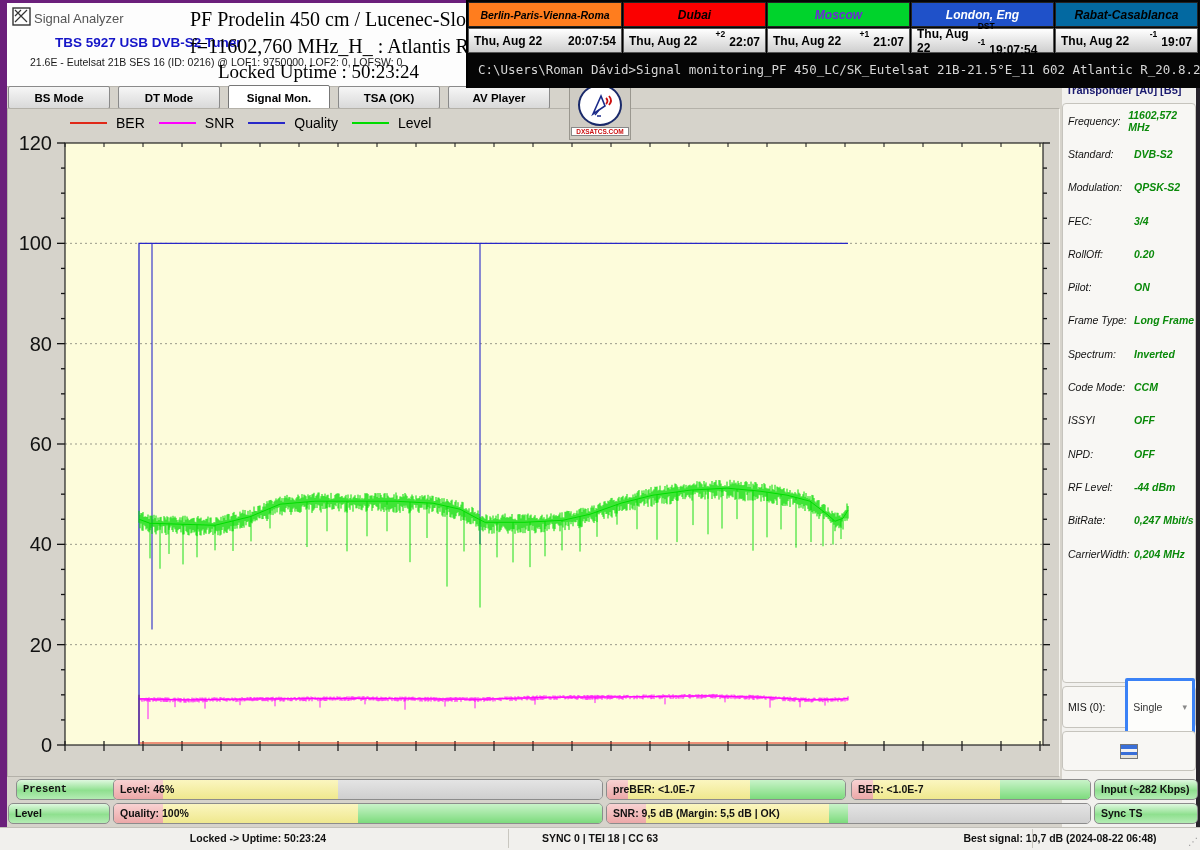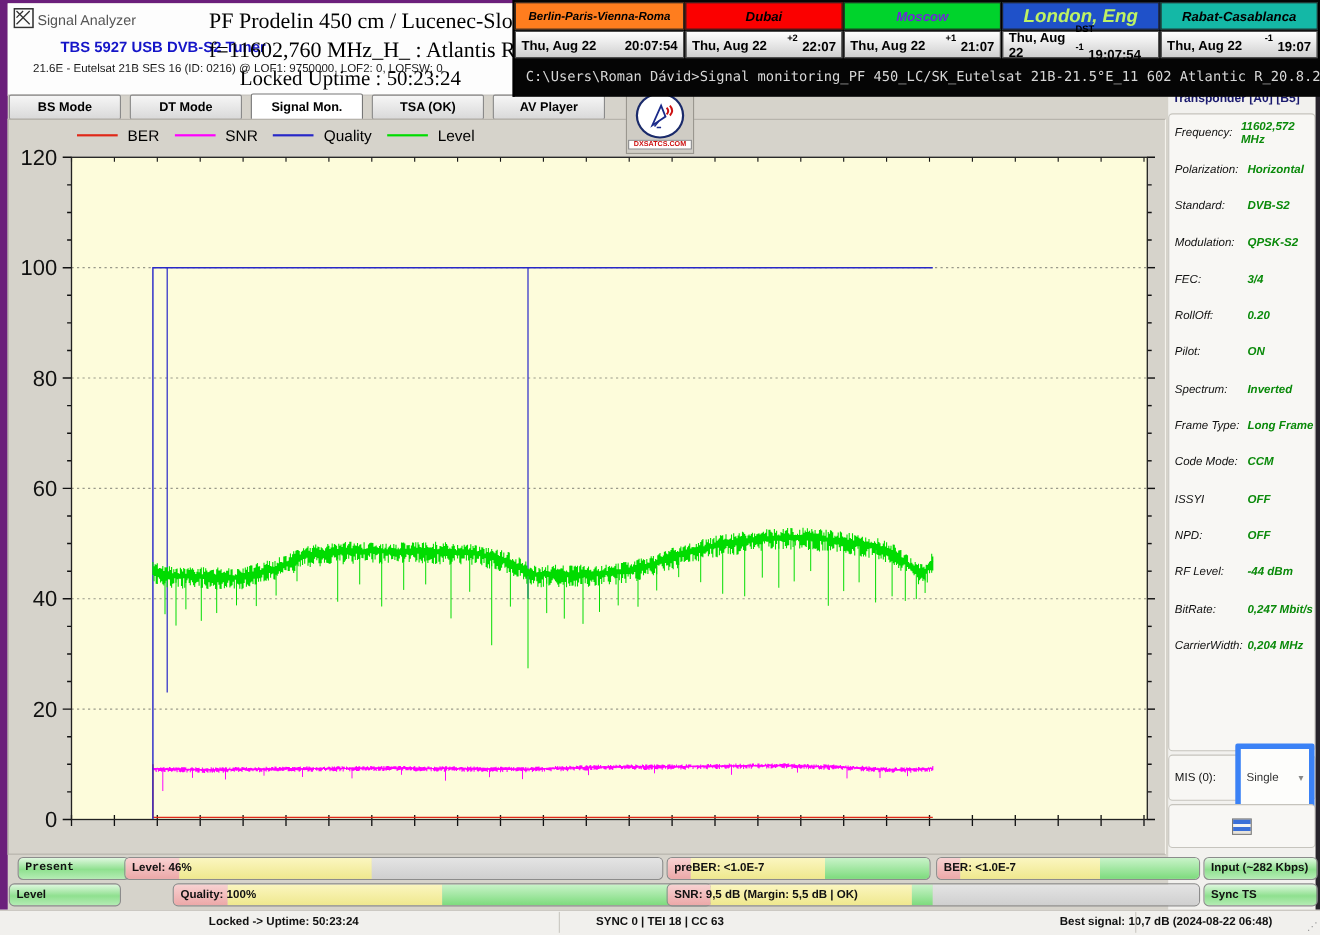--- a/index.html
+++ b/index.html
@@ -60,21 +60,21 @@
   
   #right-panel{left:1062px;top:88px;width:134px;height:762px;background:#f2f1ee;}
   #rp-title{left:1066px;top:84px;font-size:11px;font-weight:bold;color:#1a1a6e;z-index:5;}
   #rp-box{left:1062px;top:103px;width:132px;height:578px;background:#f8f7f4;
           border:1px solid #c6c4bd;border-radius:4px;font-style:italic;}
   .rp-row{height:33.3px;display:flex;align-items:center;}
   .rp-label{font-size:10.5px;color:#111;width:66px;padding-left:5px;}
   .rp-value{font-size:10.5px;font-weight:bold;color:#0a8a0a;}
   #rp-mis{left:1062px;top:686px;width:132px;height:40px;background:#f8f7f4;
           border:1px solid #c6c4bd;border-radius:4px;display:flex;align-items:center;}
-  #mis-select{width:62px;height:21px;font-size:10.5px;border:5px solid #3b82f6;background:#fdfdfb;
+  #mis-select{width:62px;height:21px;font-size:10.5px;border:3px solid #3b82f6;background:#fdfdfb;
           color:#333;display:flex;align-items:center;justify-content:space-between;padding:16px 5px;border-radius:2px;}
   #rp-btn-box{left:1062px;top:731px;width:132px;height:38px;background:#f8f7f4;
           border:1px solid #c6c4bd;border-radius:4px;display:flex;align-items:center;justify-content:center;}
   #stripe-icon{width:16px;height:13px;border:1px solid #777;background:
       linear-gradient(#3a6fd8 0 30%,#f3f3f3 30% 55%,#3a6fd8 55% 78%,#e8e4da 78% 100%);}
 
   
   .ind{height:19px;border-radius:5px;border:1px solid #8c8c8c;overflow:hidden;position:absolute;
        font-size:10.5px;font-weight:bold;color:#111;}
   .ind .lbl{position:absolute;left:6px;top:3px;white-space:nowrap;z-index:3;}
@@ -349,75 +349,71 @@
         </div>
       </div>
       <div class="clock-col" style="width: 143px;">
         <div class="clock-head" style="background: rgb(0, 211, 44); color: #6d28d9; font-size: 12px;">Moscow</div>
         <div class="clock-time">
           <span>Thu, Aug 22</span>
           <span><span class="tz-off">+1</span><span>21:07</span></span>
         </div>
       </div>
       <div class="clock-col" style="width: 143px;">
-        <div class="clock-head" style="background: rgb(31, 81, 201); color: #bef264; font-size: 17px;">London, Eng</div>
+        <div class="clock-head" style="background: rgb(31, 81, 201); color: #ffffff; font-size: 12px;">London, Eng</div>
         <div class="clock-time">
           <span>Thu, Aug 22</span>
           <span><span class="tz-off">DST -1</span><span>19:07:54</span></span>
         </div>
       </div>
       <div class="clock-col" style="width: 143px;">
-        <div class="clock-head" style="background: #14b8a6; color: rgb(0, 0, 0); font-size: 12px;">Rabat-Casablanca</div>
+        <div class="clock-head" style="background: #0369a1; color: rgb(0, 0, 0); font-size: 12px;">Rabat-Casablanca</div>
         <div class="clock-time">
           <span>Thu, Aug 22</span>
           <span><span class="tz-off">-1</span><span>19:07</span></span>
         </div>
       </div>
     </div>
   <div id="console-line">C:\Users\Roman Dávid&gt;Signal monitoring_PF 450_LC/SK_Eutelsat 21B-21.5°E_11 602 Atlantic R_20.8.24+</div>
 </div>
 
 <div class="abs" id="right-panel"></div>
 <div class="abs" id="rp-title">Transponder [A0] [B5]</div>
 <div class="abs" id="rp-box">
     <div class="rp-row">
       <span class="rp-label">Frequency:</span>
       <span class="rp-value">11602,572 MHz</span>
     </div>
     <div class="rp-row">
-      <span class="rp-label">Polarization:</span>
-      <span class="rp-value">Horizontal</span>
-    </div>
-    <div class="rp-row">
       <span class="rp-label">Standard:</span>
       <span class="rp-value">DVB-S2</span>
     </div>
     <div class="rp-row">
       <span class="rp-label">Modulation:</span>
       <span class="rp-value">QPSK-S2</span>
     </div>
     <div class="rp-row">
       <span class="rp-label">FEC:</span>
       <span class="rp-value">3/4</span>
     </div>
     <div class="rp-row">
       <span class="rp-label">RollOff:</span>
       <span class="rp-value">0.20</span>
     </div>
     <div class="rp-row">
       <span class="rp-label">Pilot:</span>
       <span class="rp-value">ON</span>
     </div>
     <div class="rp-row">
+      <span class="rp-label">Frame Type:</span>
+      <span class="rp-value">Long Frame</span>
+    </div>
+    <div class="rp-row">
       <span class="rp-label">Spectrum:</span>
       <span class="rp-value">Inverted</span>
-    </div>
-    <div class="rp-row">
-      <span class="rp-label">Frame Type:</span>
-      <span class="rp-value">Long Frame</span>
     </div>
     <div class="rp-row">
       <span class="rp-label">Code Mode:</span>
       <span class="rp-value">CCM</span>
     </div>
     <div class="rp-row">
       <span class="rp-label">ISSYI</span>
       <span class="rp-value">OFF</span>
     </div>
     <div class="rp-row">
@@ -476,21 +472,21 @@
         <div class="seg-green" style="width: 38%;"></div>
       </div>
       <span class="lbl">BER: &lt;1.0E-7</span>
     </div>
     <div class="ind pill" style="left: 1094px; top: 779px; width: 102px;">
       <span class="lbl">Input (~282 Kbps)</span>
     </div>
     <div class="ind pill" style="left: 8px; top: 803px; width: 100px;">
       <span class="lbl">Level</span>
     </div>
-    <div class="ind meter" style="left: 113px; top: 803px; width: 488px; margin-left: 44px;">
+    <div class="ind meter" style="left: 113px; top: 803px; width: 488px;">
       <div class="segs">
         <div class="seg-pink" style="width: 10%;"></div>
         <div class="seg-yellow" style="width: 40%;"></div>
         <div class="seg-green" style="width: 50%;"></div>
       </div>
       <span class="lbl">Quality: 100%</span>
     </div>
     <div class="ind meter" style="left: 606px; top: 803px; width: 483px;">
       <div class="segs">
         <div class="seg-pink" style="width: 8%;"></div>

